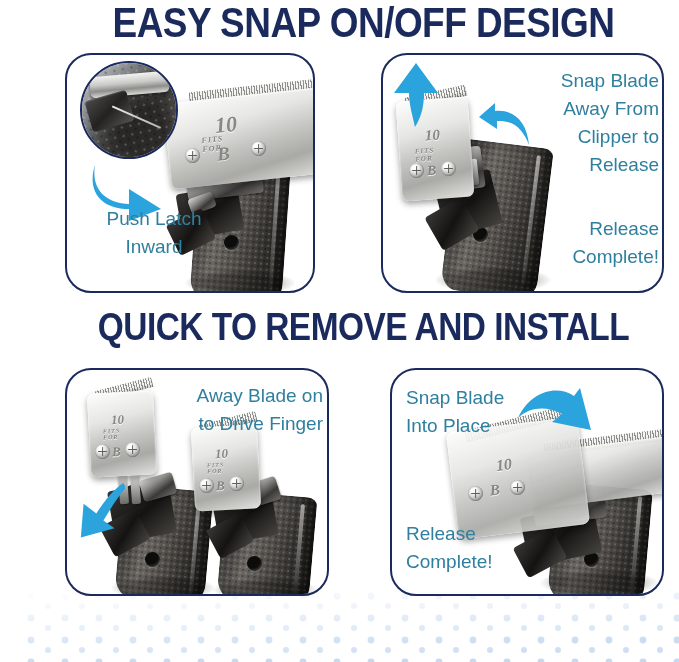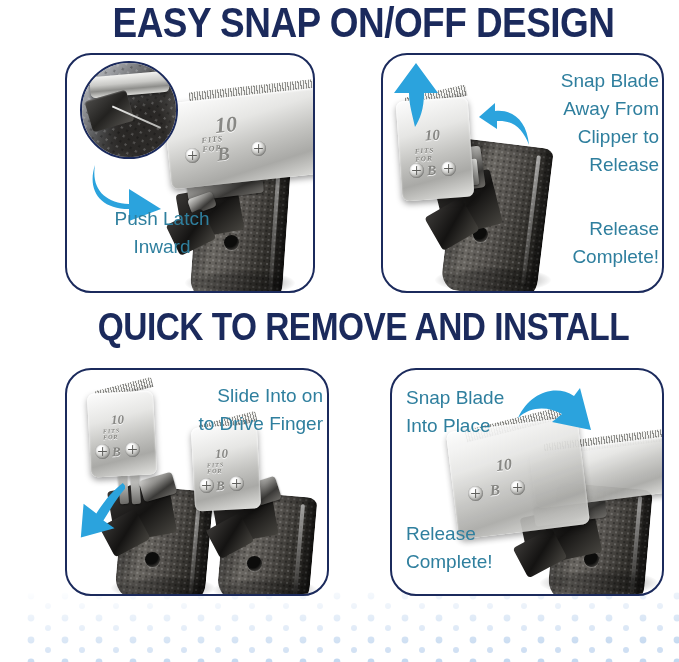--- a/index.html
+++ b/index.html
@@ -72,21 +72,21 @@
     font-weight: normal;
     font-size: 19px;
     line-height: 28px;
     white-space: pre-line;
     z-index: 6;
   }
   .caption.center { text-align: center; }
   .caption.right  { text-align: right; }
   .caption.left   { text-align: left; }
 
-  #caption-push-latch      { left: 20px;   top: 150px; width: 150px; }
+  #caption-push-latch      { left: 12px;   top: 150px; width: 150px; }
   #caption-snap-away       { left: 118px; top: 12px;  width: 158px; }
   #caption-removal         { left: 118px; top: 160px; width: 158px; }
   #caption-slide-blade     { left: 100px; top: 12px;  width: 156px; }
   #caption-snap-into-place { left: 14px;  top: 14px;  width: 160px; }
   #caption-install         { left: 14px;  top: 150px; width: 160px; }
 
   
   .arrow { position: absolute; z-index: 6; }
   #arrow-push-latch      { left: 22px;  top: 104px; width: 75px;  height: 62px; }
   #arrow-snap-away-up    { left: 10px;  top: 8px;   width: 46px;  height: 64px; }
@@ -387,21 +387,21 @@
       <div class="blade-mark" style="left:149px; top:108px; font-size:13px; transform:rotate(-3deg);">B</div>
     </div>
 
     <div class="arrow" id="arrow-slide-blade">
       <svg viewBox="0 0 50 62" width="50" height="62" xmlns="http://www.w3.org/2000/svg">
         <path d="M44 2 C 36 10, 28 22, 22 36 L 8 28 L 10 62 L 42 48 L 30 42
                  C 36 28, 42 14, 48 6 Z" fill="#2ba3dd" transform="rotate(8 25 31)"></path>
       </svg>
     </div>
 
-    <div class="caption right" id="caption-slide-blade">Slide Into on
+    <div class="caption right" id="caption-slide-blade">Away Blade on
 to Drive Finger</div>
   </div>
 
   <div class="panel" id="panel-snap-into-place">
 
     <div class="clipper">
       <div class="soft-shadow" style="left:148px; top:200px; width:118px; height:26px;"></div>
 
       <div class="body-grip" style="left:160px; top:116px; width:96px; height:116px; transform:rotate(5deg);"></div>
       <div class="body-edge-hi" style="left:242px; top:126px; height:98px; transform:rotate(5deg);"></div>

